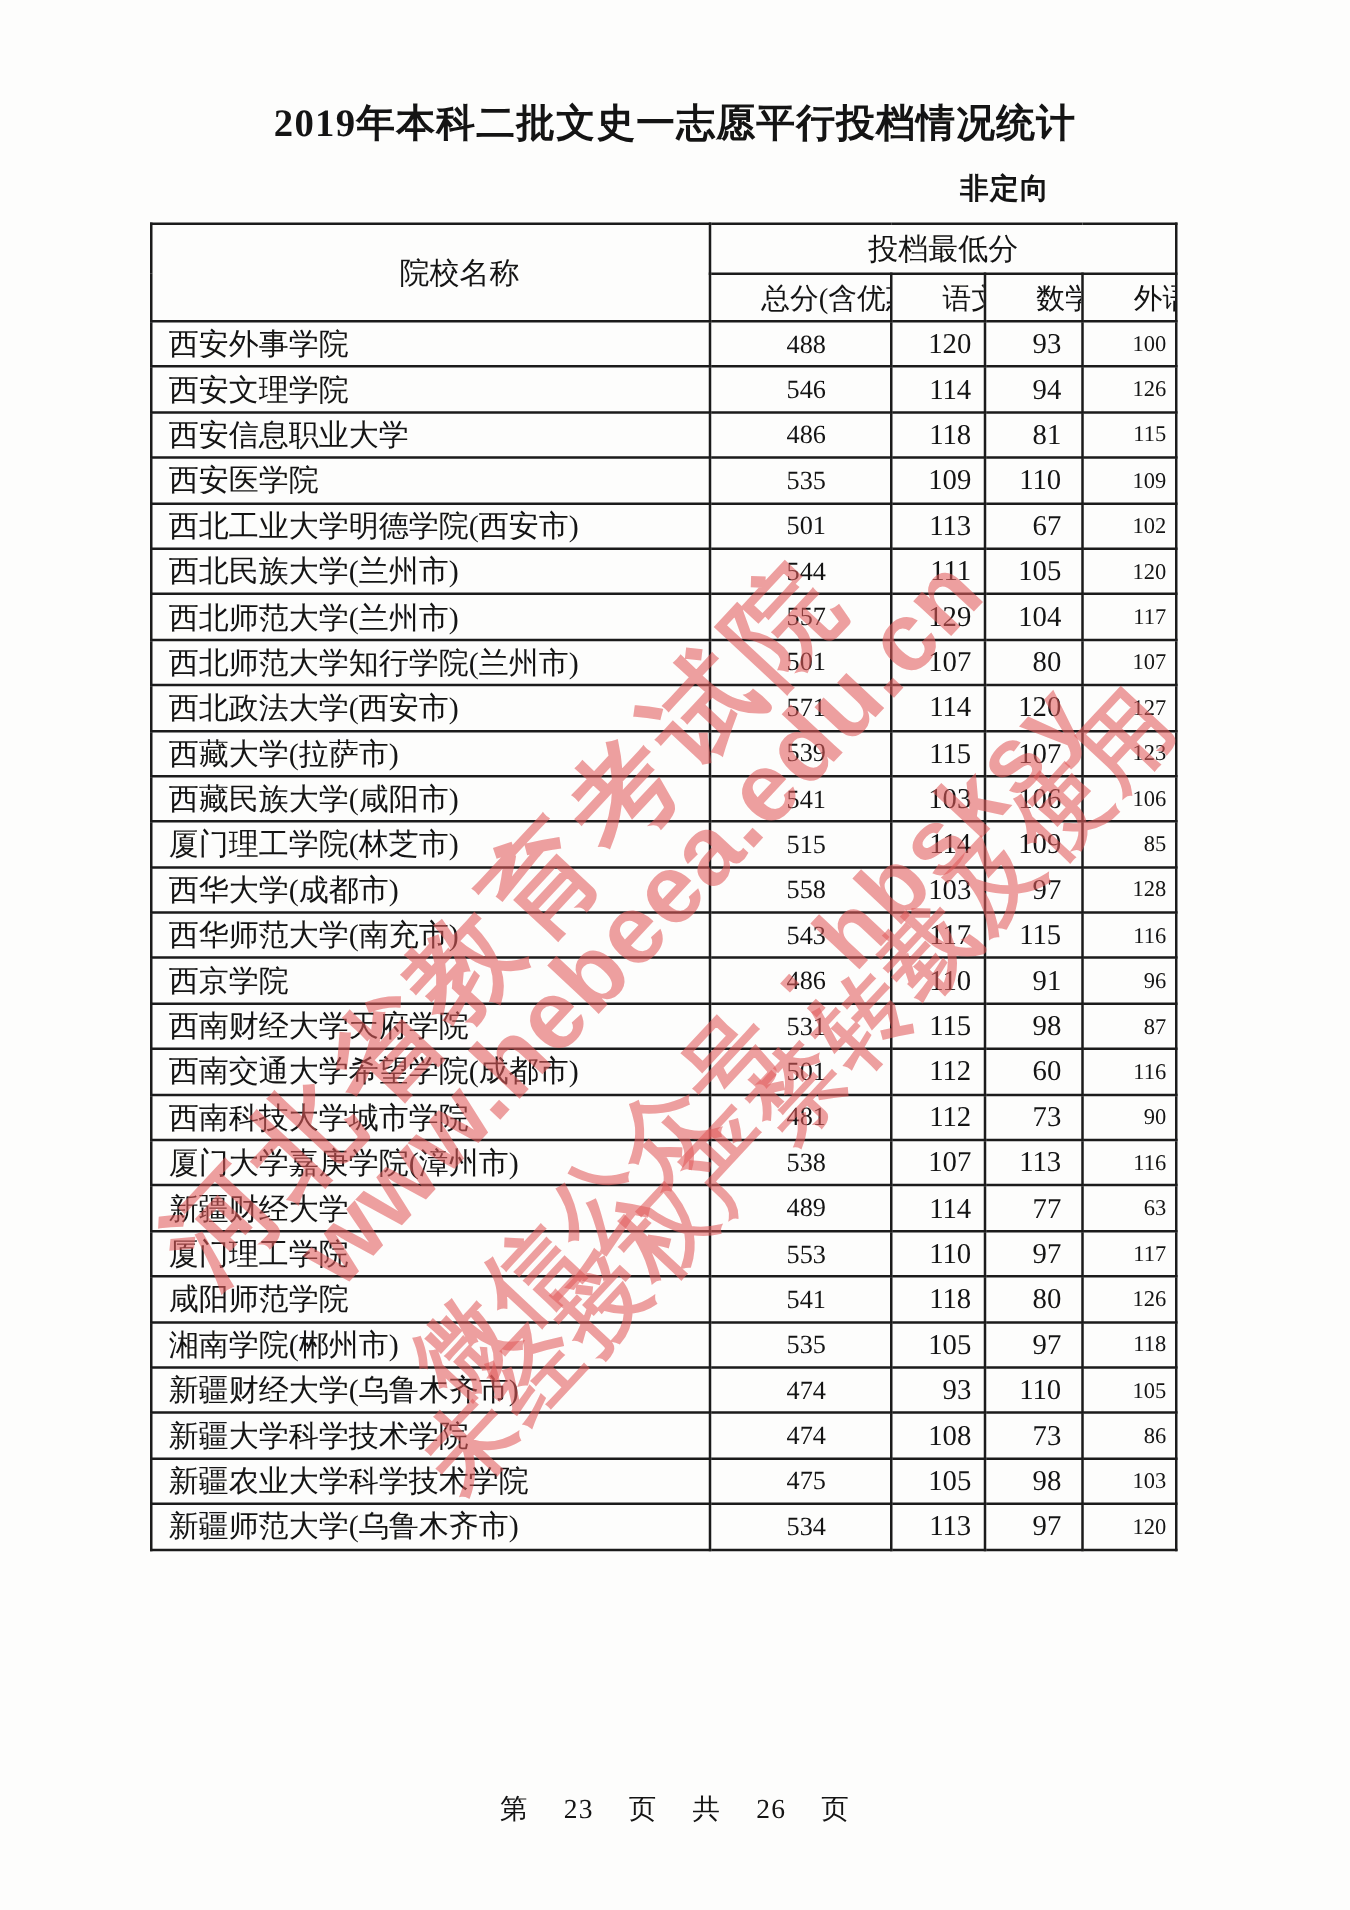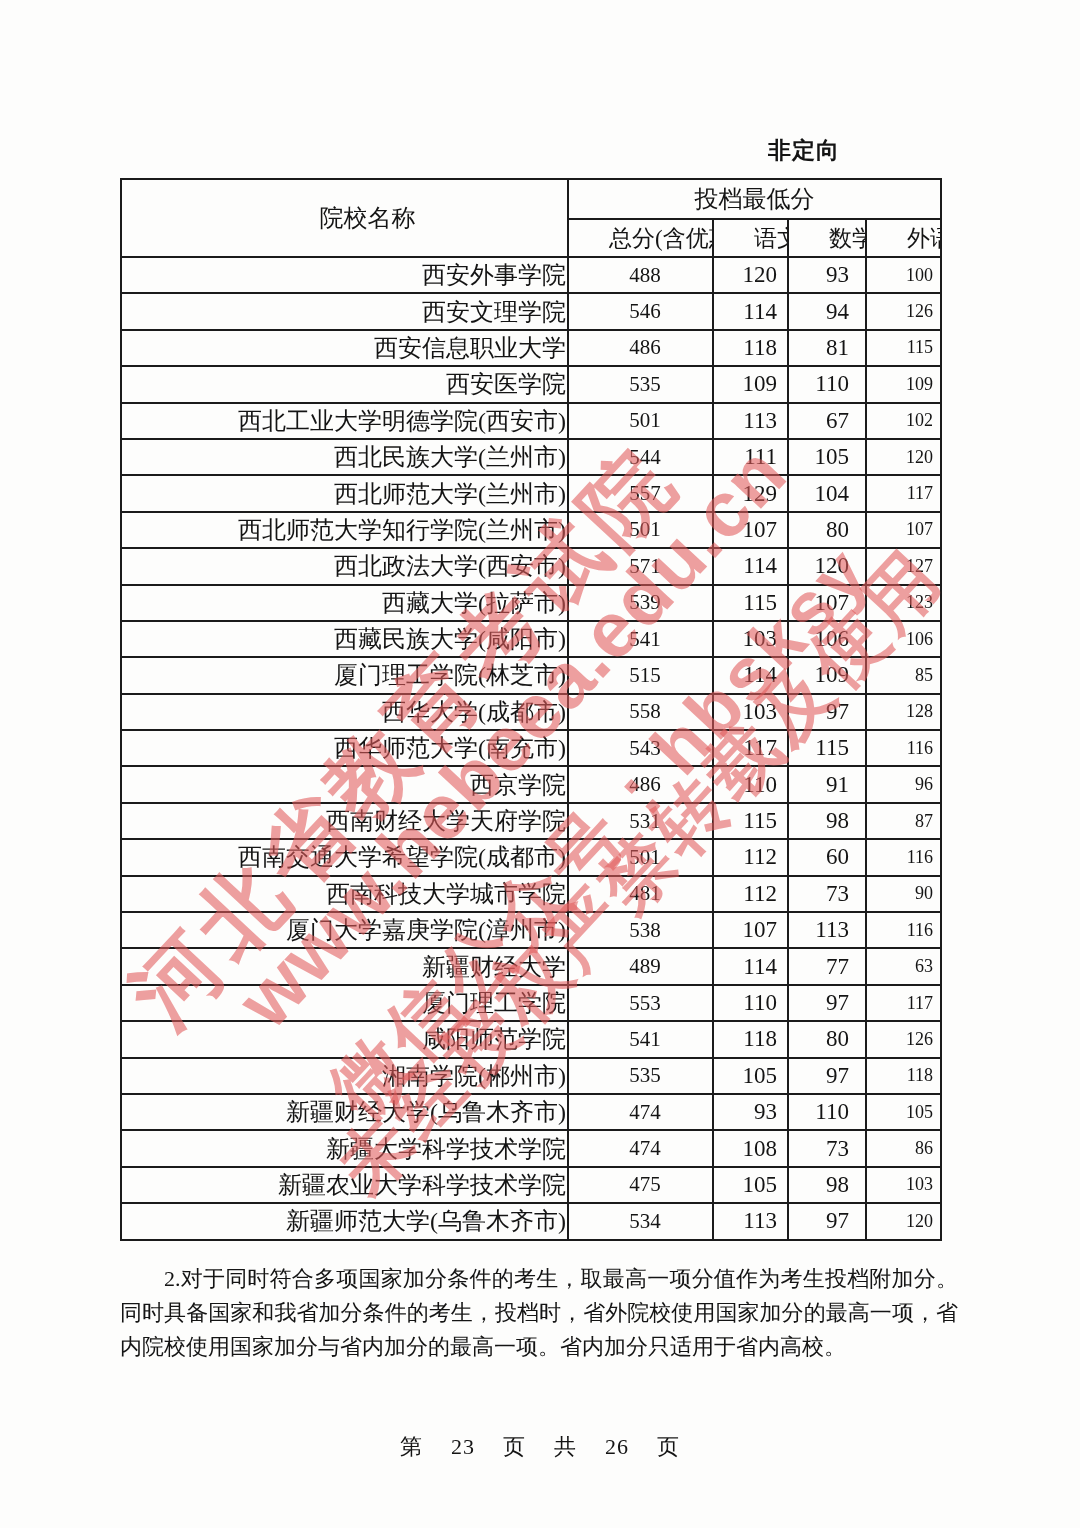--- a/index.html
+++ b/index.html
@@ -37,21 +37,21 @@
   table.scores td, table.scores th{
     border:2px solid #1b1b1b;
     vertical-align:middle;
     font-weight:normal;
     overflow:hidden;white-space:nowrap;
   }
   tr.hrow1 th{height:36px;font-size:24px;}
   tr.hrow2 th{height:34px;font-size:23px;padding-left:40px;}
   th.h-school{font-size:24px;padding-left:47px;}
   tbody td{height:32.4px;}
-  td.c-school{text-align:right;padding-left:13px;font-size:24px;}
+  td.c-school{text-align:left;padding-left:13px;font-size:24px;}
   td.c-total{text-align:center;padding-left:10px;font-size:21px;font-weight:700;}
   td.c-chn{text-align:right;padding-right:10px;font-size:23px;font-weight:700;}
   td.c-math{text-align:right;padding-right:16px;font-size:23px;font-weight:700;}
   td.c-for{text-align:right;padding-right:7px;font-size:18px;font-weight:700;}
 
   
   .notes{
     position:absolute;left:120px;top:1262px;width:838px;
     font-size:22px;line-height:34px;
     text-align:justify;
@@ -80,20 +80,21 @@
   .wm1{left:405px;top:737px;font-size:86px;letter-spacing:8px;}
   .wm2{left:512px;top:737px;font-size:78px;letter-spacing:1px;}
   .wm3{left:602px;top:832px;font-size:74px;letter-spacing:4px;}
   .wm4{left:640px;top:872px;font-size:72px;letter-spacing:5px;}
 </style>
 </head>
 <body>
 
 <div class="page">
 
+  <h1 class="doc-title">2019年本科二批文史一志愿平行投档情况统计</h1>
 
   <div class="orientation">非定向</div>
 
   <table class="scores">
     <colgroup>
       <col style="width:447px">
       <col style="width:145px">
       <col style="width:75px">
       <col style="width:78px">
       <col style="width:75px">
@@ -297,21 +298,20 @@
       <td class="c-school">新疆师范大学(乌鲁木齐市)</td>
       <td class="c-total">534</td>
       <td class="c-chn">113</td>
       <td class="c-math">97</td>
       <td class="c-for">120</td>
     </tr>
       </tbody>
   </table>
 
   <div class="notes">
-    <p class="p2">2.对于同时符合多项国家加分条件的考生，取最高一项分值作为考生投档附加分。同时具备国家和我省加分条件的考生，投档时，省外院校使用国家加分的最高一项，省内院校使用国家加分与省内加分的最高一项。省内加分只适用于省内高校。</p>
   </div>
 
   <div class="page-footer">
     <span>第</span>
     <span>23</span>
     <span>页</span>
     <span>共</span>
     <span>26</span>
     <span>页</span>
   </div>

